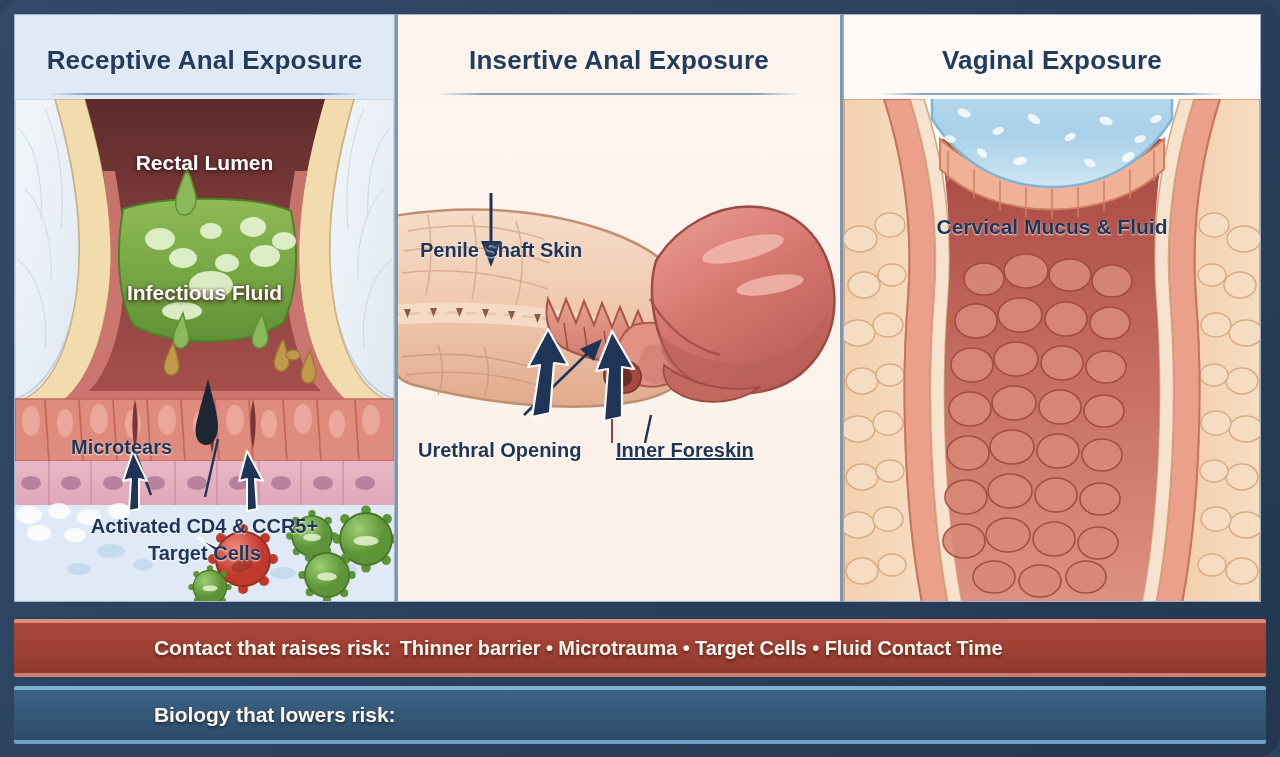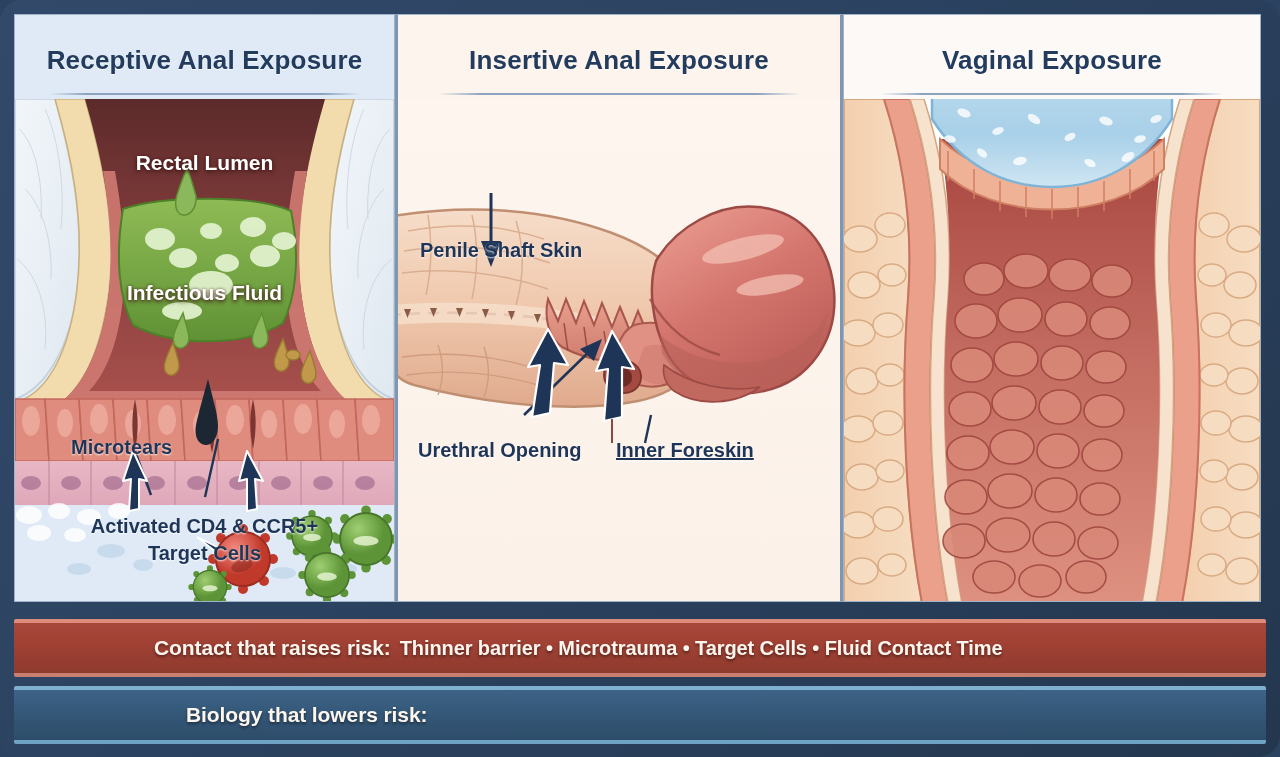--- a/index.html
+++ b/index.html
@@ -66,21 +66,20 @@
     top:619px; height:58px;
     background:linear-gradient(180deg,#a8463a 0%,#9e4033 50%,#8e3a2e 100%);
     border-top:4px solid #dd8c7c;
     border-bottom:4px solid #c97f6f;
   }
   #banner-protect {
     top:686px; height:58px;
     background:linear-gradient(180deg,#3d6387 0%,#345777 50%,#2d4c69 100%);
     border-top:4px solid #7fb0cf;
     border-bottom:4px solid #6fa3c4;
-    padding-left:32px;
   }
   .banner-text {
     color:#fdf6ee; font-size:21px; font-weight:bold;
     padding-left:140px; letter-spacing:-.1px;
     text-shadow:0 2px 3px rgba(0,0,0,.45);
     display:flex; gap:9px; align-items:baseline;
   }
   .banner-lead { font-size:21px; }
   .banner-items { font-size:20px; }
 </style>
@@ -603,20 +602,21 @@
             <ellipse cx="138" cy="54" rx="6" ry="3.5" transform="rotate(40 138 54)"></ellipse>
             <ellipse cx="176" cy="62" rx="7" ry="4" transform="rotate(-12 176 62)"></ellipse>
             <ellipse cx="246" cy="64" rx="6" ry="3.5" transform="rotate(26 246 64)"></ellipse>
             <ellipse cx="284" cy="58" rx="7" ry="4" transform="rotate(-32 284 58)"></ellipse>
             <ellipse cx="106" cy="40" rx="6" ry="3.5" transform="rotate(12 106 40)"></ellipse>
             <ellipse cx="312" cy="20" rx="6" ry="3.5" transform="rotate(-22 312 20)"></ellipse>
           </g>
         </svg>
       </div>
 
+      <div class="lbl navy center" style="top:200px; left:0; width:100%; font-size:21px;">Cervical Mucus &amp; Fluid</div>
     </div>
   </div>
 
   <div class="banner" id="banner-risk">
     <div class="banner-text">
       <span class="banner-lead">Contact that raises risk:</span>
       <span class="banner-items">Thinner barrier • Microtrauma • Target Cells • Fluid Contact Time</span>
     </div>
   </div>
 

